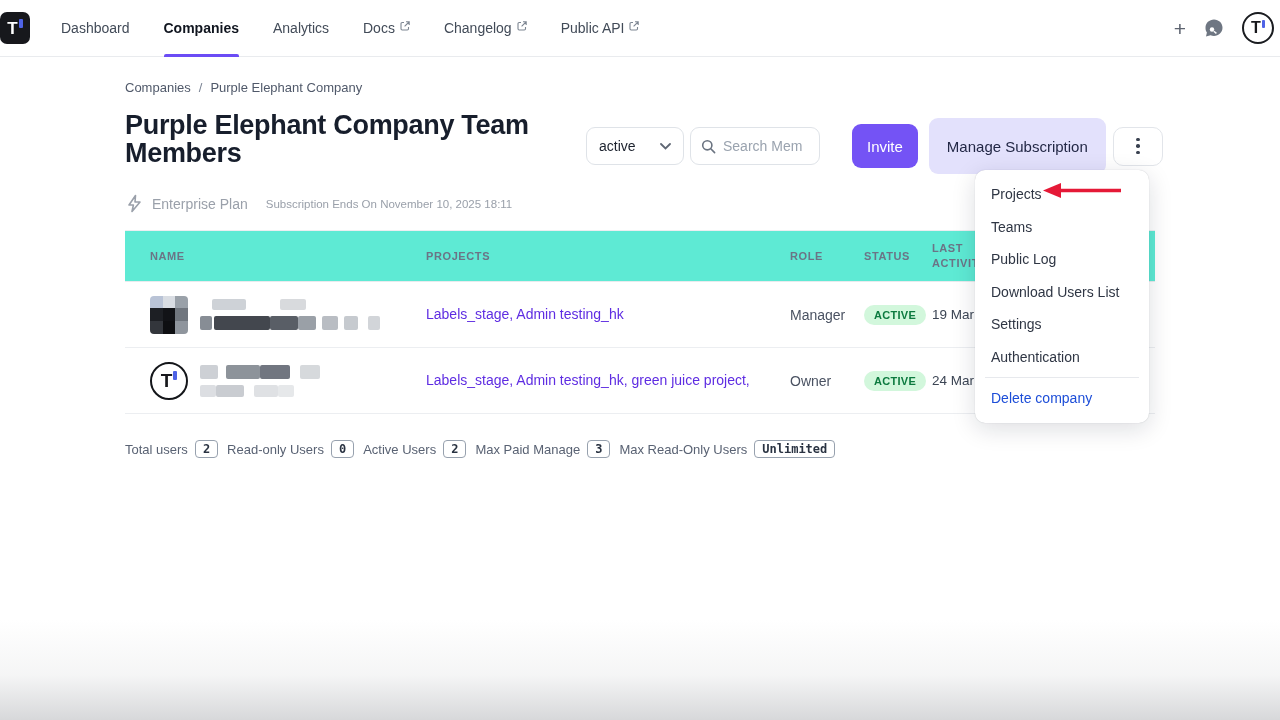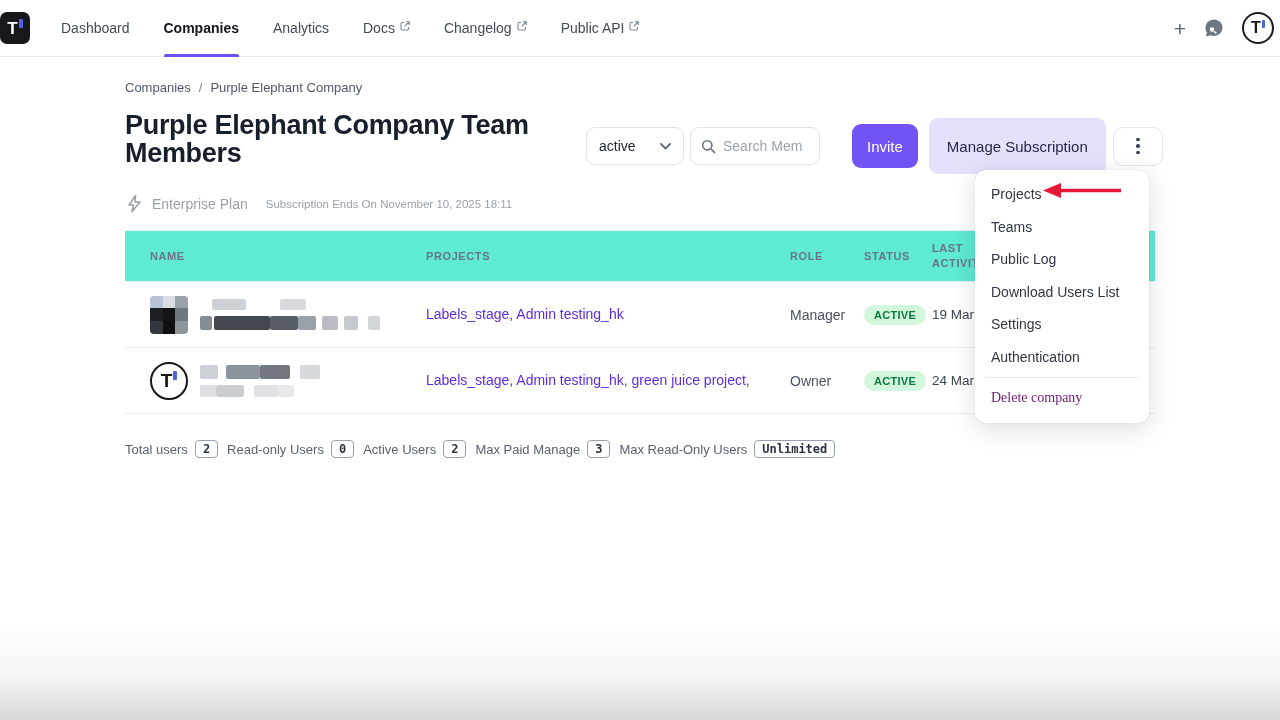--- a/index.html
+++ b/index.html
@@ -102,21 +102,21 @@
               border:1.4px solid #97a1ae; border-radius:4px; padding:1px 7px; margin-right:9px;
               background:#fff; }
 
   
   .menu { position:absolute; left:975px; top:170px; width:174px; background:#fff; border-radius:10px;
           box-shadow:0 6px 24px rgba(16,24,40,.14), 0 0 1px rgba(16,24,40,.25); padding:8px 0;
           z-index:10; }
   .menu-item { height:32.5px; display:flex; align-items:center; padding:0 16px; font-size:14px;
                color:#2f3644; cursor:pointer; }
   .menu-divider { border:none; border-top:1px solid #e7e9ed; margin:4px 10px; }
-  .menu-item.danger { color:#701a75;font-family:Liberation Serif, serif; }
+  .menu-item.danger { color:#1d4ed8; }
 
   
   .anno-arrow { position:absolute; left:1042px; top:181px; z-index:11; pointer-events:none; }
 
   
   .bottom-fade { position:absolute; left:0; right:0; bottom:0; height:100px; pointer-events:none;
                  background:linear-gradient(180deg, rgba(215,216,218,0) 0%, rgba(215,216,218,.25) 55%, #d7d8da 100%); }
 </style>
 </head>
 <body>

